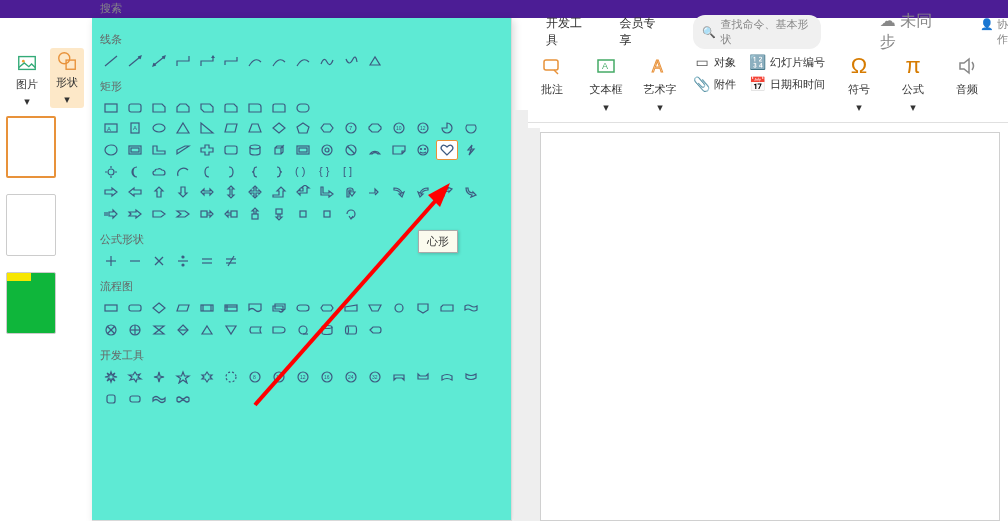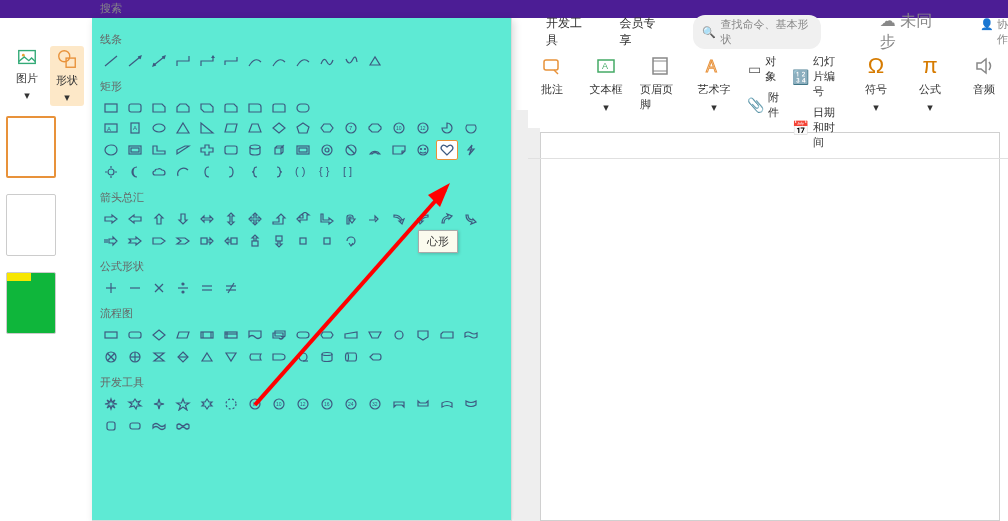--- a/index.html
+++ b/index.html
@@ -106,21 +106,21 @@
       left: 0;
       top: 18px;
       width: 92px;
       height: 503px;
       display: flex;
       flex-direction: column;
     }
     .left-tools {
       display: flex;
       height: 90px;
-      align-items: flex-start;
+      align-items: flex-end;
       gap: 6px;
       padding-left: 10px;
       padding-top: 28px;
     }
     .small-tool {
       display: flex;
       flex-direction: column;
       align-items: center;
       gap: 3px;
       font-size: 11px;
@@ -626,21 +626,20 @@
         <span class="txt">( )</span>
       </div>
     <div class="shape-cell">
         <span class="txt">{ }</span>
       </div>
     <div class="shape-cell">
         <span class="txt">[ ]</span>
       </div>
   </div>
 
-  <div class="section-title">箭头总汇</div>
   <div class="shape-grid">
     <div class="shape-cell">
         <svg viewBox="0 0 16 14">
           <path d="M2 5 L9 5 L9 3 L14 7 L9 11 L9 9 L2 9 Z"></path>
         </svg>
       </div>
     <div class="shape-cell">
         <svg viewBox="0 0 16 14">
           <path d="M14 5 L7 5 L7 3 L2 7 L7 11 L7 9 L14 9 Z"></path>
         </svg>
@@ -1121,30 +1120,20 @@
     </div>
     <div class="tool">
       <div class="icn">
           <svg viewBox="0 0 24 24">
             <rect x="4" y="6" width="16" height="12" fill="none" stroke="#4a6" stroke-width="1.5"></rect>
             <text x="8" y="15" font-size="9" fill="#4a6">A</text>
           </svg>
         </div>
       <span>文本框</span>
         <span>▾</span>
-    </div>
-    <div class="tool">
-      <div class="icn">
-          <svg viewBox="0 0 24 24">
-            <rect x="5" y="4" width="14" height="16" fill="none" stroke="#888" stroke-width="1.5"></rect>
-            <line x1="5" y1="7" x2="19" y2="7" stroke="#888"></line>
-            <line x1="5" y1="17" x2="19" y2="17" stroke="#888"></line>
-          </svg>
-        </div>
-      <span>页眉页脚</span>
     </div>
     <div class="tool">
       <div class="icn">
           <svg viewBox="0 0 24 24">
             <text x="4" y="18" font-size="16" fill="none" stroke="#e8923a" stroke-width="1">A</text>
           </svg>
         </div>
       <span>艺术字</span>
         <span>▾</span>
     </div>

